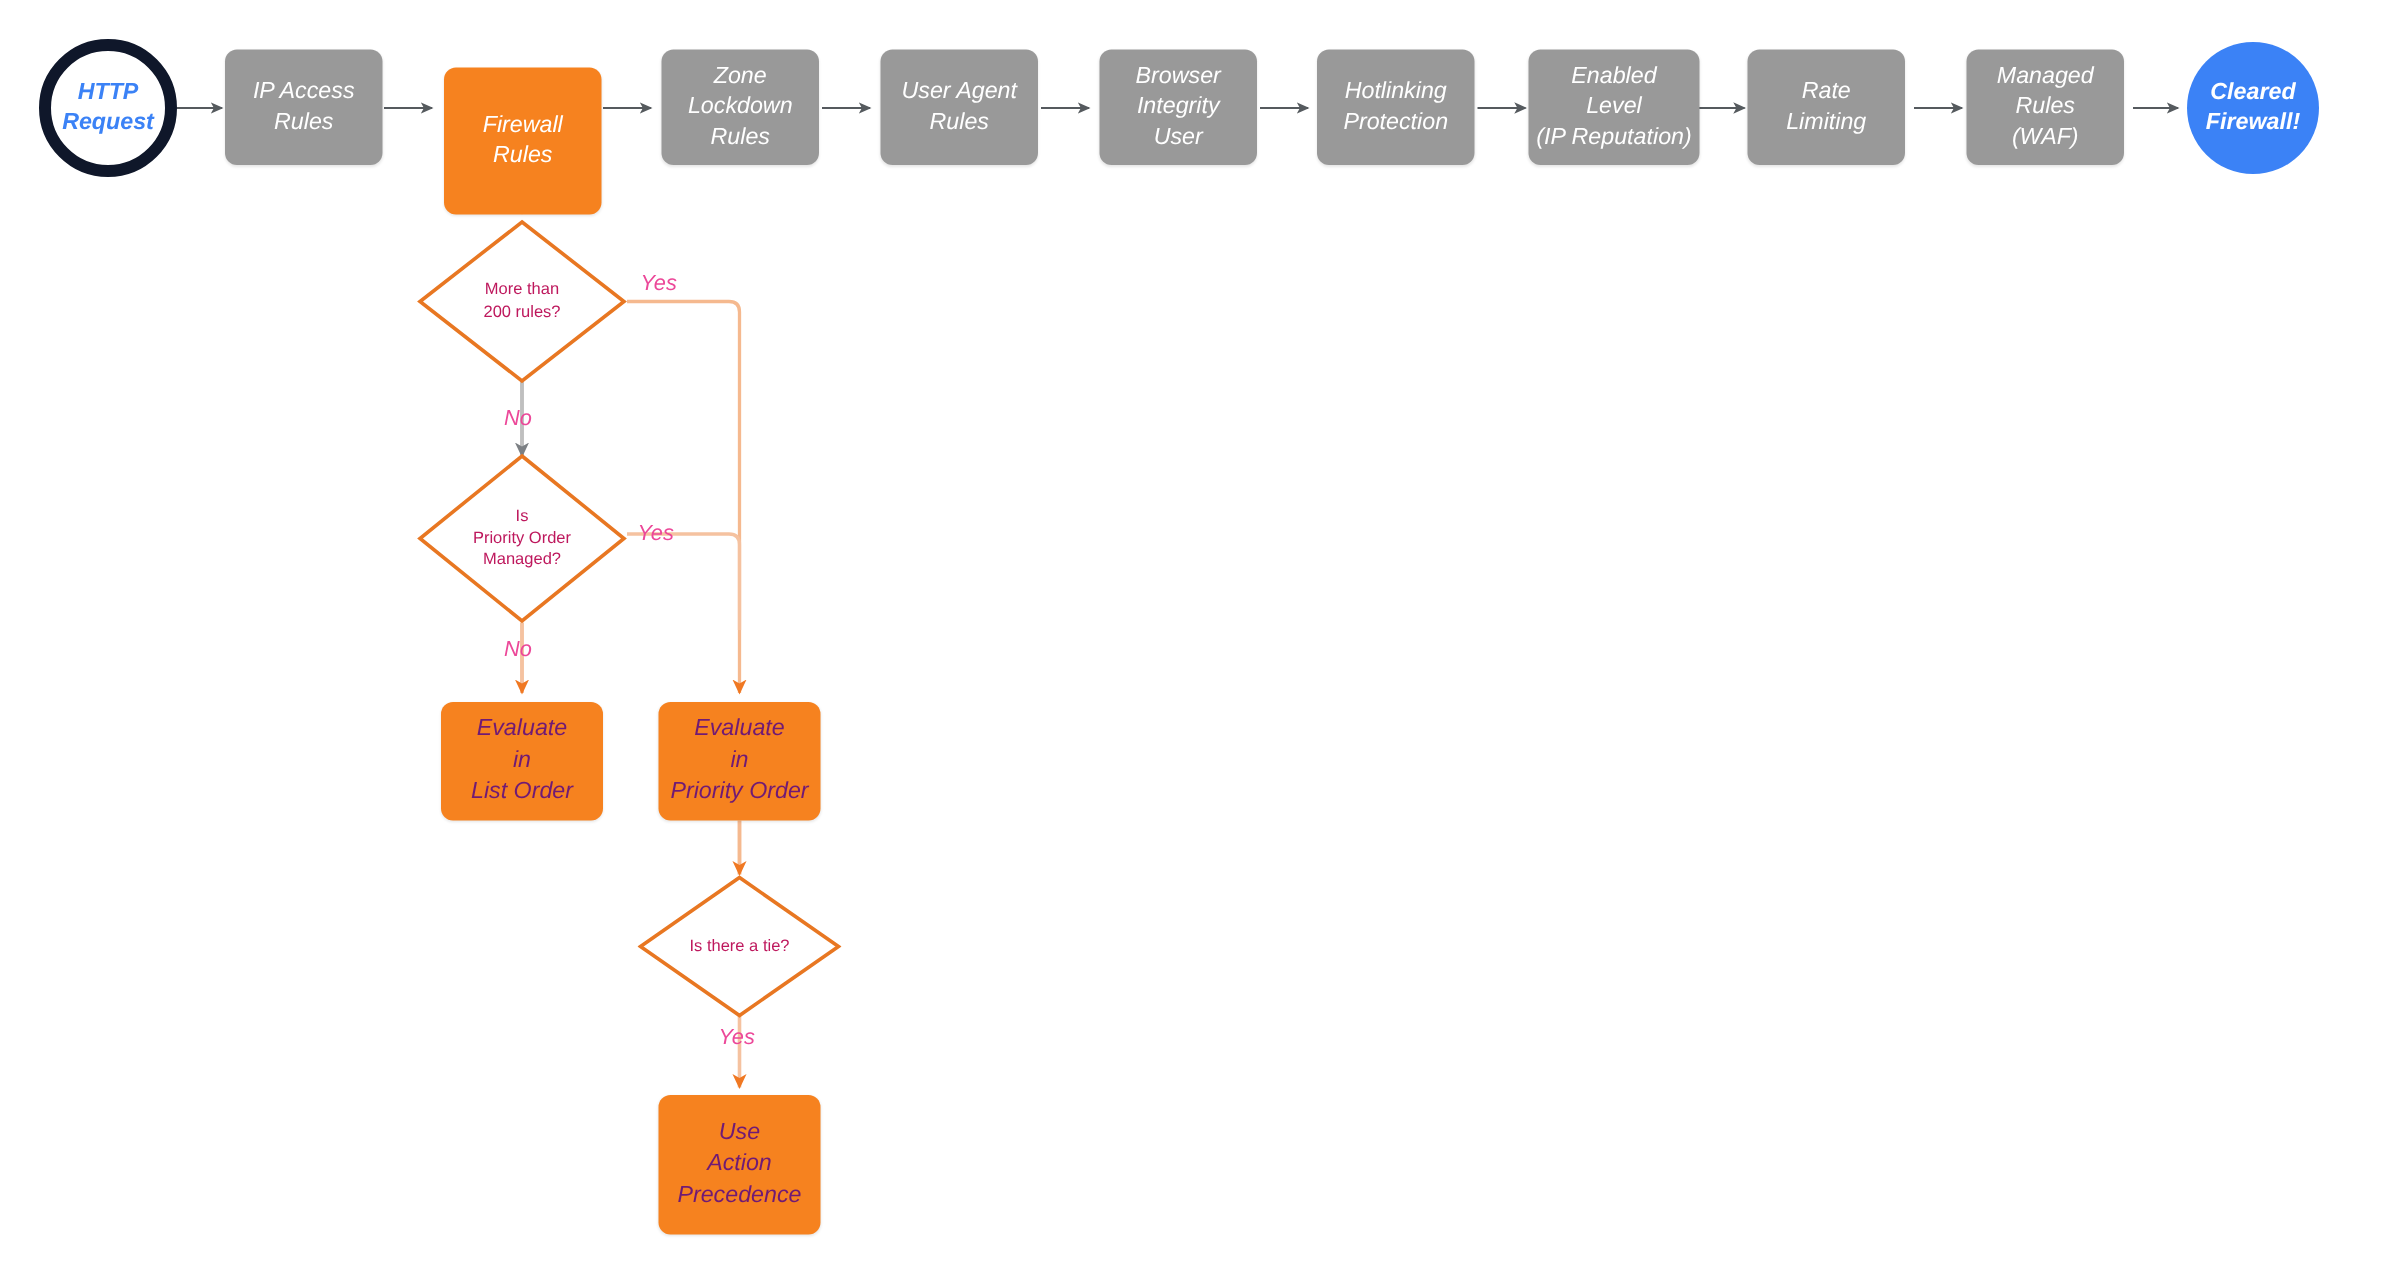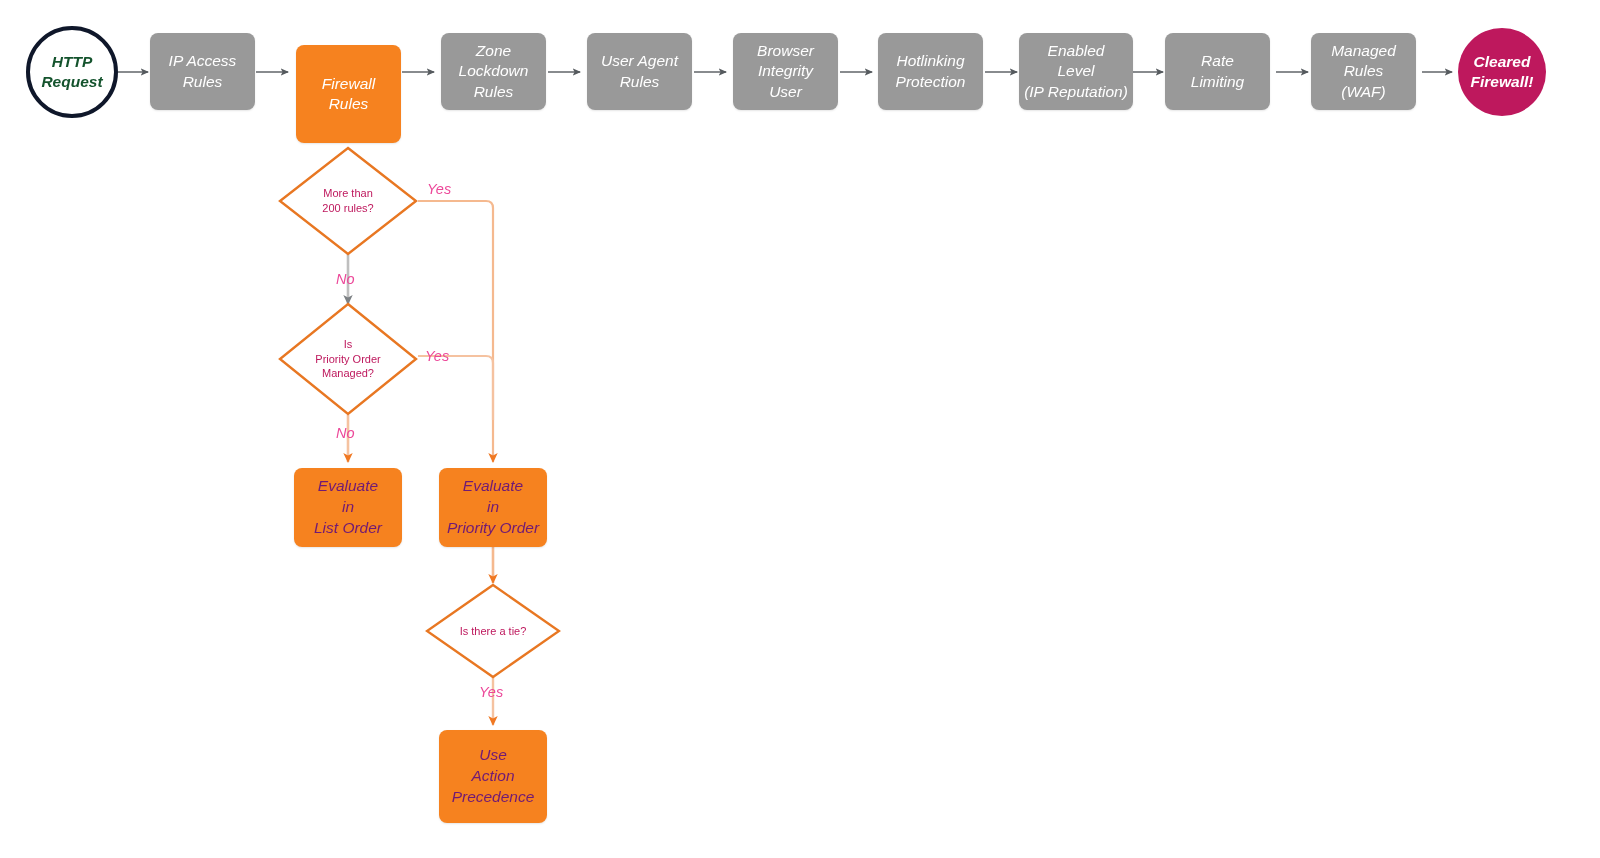--- a/index.html
+++ b/index.html
@@ -50,25 +50,25 @@
   
   .circle {
     border-radius: 50%;
     font-size: 15.5px;
     font-style: italic;
     font-weight: bold;
     line-height: 1.3;
   }
   .circle.start {
     background: #ffffff;
-    border: 4px solid #0f172a;
-    color: #14532d;
+    border: 8px solid #0f172a;
+    color: #3b82f6;
   }
   .circle.end {
-    background: #be185d;
+    background: #3b82f6;
     color: #ffffff;
   }
 
   
   .diamond {
     background: transparent;
   }
   .diamond .dshape {
     position: absolute;
     left: 0; top: 0;

